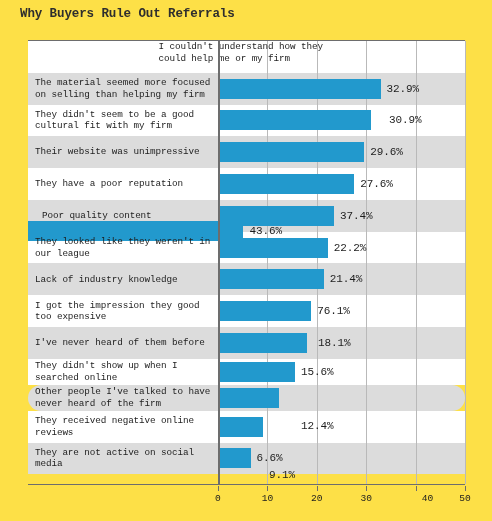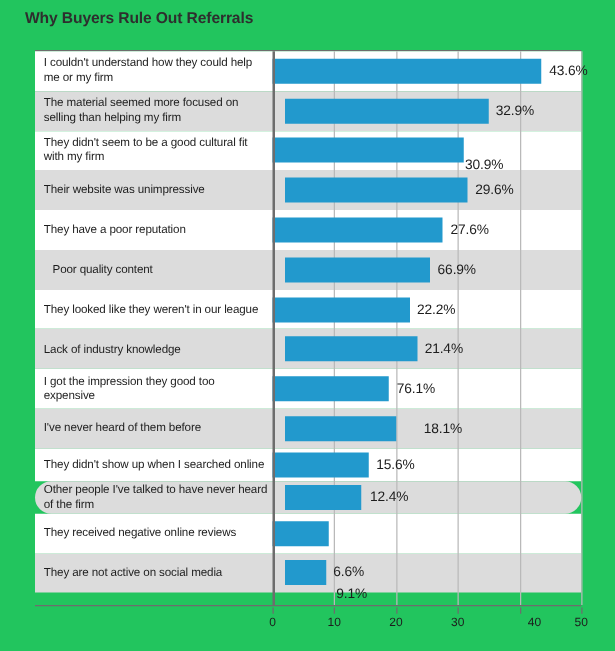--- a/index.html
+++ b/index.html
@@ -8,22 +8,23 @@
     width: 492px;
     height: 521px;
     background: #ffffff;
     font-family: "Liberation Sans", sans-serif;
   }
 
   #chart-root {
     position: relative;
     width: 492px;
     height: 521px;
-    background: #22c55e;
+    background: #fde047;
     overflow: hidden;
+    font-family: Liberation Mono, monospace;
   }
 
   
   #chart-title {
     position: absolute;
     left: 20px;
     top: 7px;
     font-size: 12.5px;
     font-weight: bold;
     color: #2e2e2e;
@@ -49,21 +50,21 @@
     height: 100%;
   }
 
   .row {
     position: relative;
     width: 100%;
     display: flex;
     align-items: center;
     overflow: visible;
   }
-  .row.band-gray  { background: #dcdcdc; gap: 10px; }
+  .row.band-gray  { background: #dcdcdc; }
   .row.band-white { background: #ffffff; }
 
   
   .row-label {
     position: relative;
     z-index: 3;
     width: 190px;
     flex: 0 0 190px;
     padding-left: 7px;
     padding-right: 4px;
@@ -164,60 +165,60 @@
   <div id="plot-frame">
     <div id="gridlines">
         <div class="gridline" style="left: 49.4px;"></div>
         <div class="gridline" style="left: 98.8px;"></div>
         <div class="gridline" style="left: 148.2px;"></div>
         <div class="gridline" style="left: 197.6px;"></div>
         <div class="gridline" style="left: 247px;"></div>
       </div>
     <div id="category-axis"></div>
     <div id="rows">
-        <div class="row band-white" style="height: 31.7857px;">
+        <div class="row band-white" style="height: 31.7857px; flex-direction: column;">
           <div class="row-label">I couldn't understand how they could help me or my firm</div>
           <div class="row-plot">
             <div class="bar" style="width: 215.384px; background: rgb(34, 153, 205);"></div>
             <div class="bar-value" style="left: 221.384px;">43.6%</div>
           </div>
         </div>
         <div class="row band-gray" style="height: 31.7857px;">
           <div class="row-label">The material seemed more focused on selling than helping my firm</div>
           <div class="row-plot">
             <div class="bar" style="width: 162.526px; background: rgb(34, 153, 205);"></div>
             <div class="bar-value" style="left: 168.526px;">32.9%</div>
           </div>
         </div>
         <div class="row band-white" style="height: 31.7857px;">
           <div class="row-label">They didn't seem to be a good cultural fit with my firm</div>
           <div class="row-plot">
             <div class="bar" style="width: 152.646px; background: rgb(34, 153, 205);"></div>
-            <div class="bar-value" style="left: 154px; margin-top: 12px;">30.9%</div>
+            <div class="bar-value" style="left: 171px;">30.9%</div>
           </div>
         </div>
         <div class="row band-gray" style="height: 31.7857px;">
           <div class="row-label">Their website was unimpressive</div>
           <div class="row-plot">
             <div class="bar" style="width: 146.224px; background: rgb(34, 153, 205);"></div>
             <div class="bar-value" style="left: 152.224px;">29.6%</div>
           </div>
         </div>
         <div class="row band-white" style="height: 31.7857px;">
           <div class="row-label">They have a poor reputation</div>
           <div class="row-plot">
             <div class="bar" style="width: 136.344px; background: rgb(34, 153, 205);"></div>
             <div class="bar-value" style="left: 142.344px;">27.6%</div>
           </div>
         </div>
         <div class="row band-gray" style="height: 31.7857px;">
           <div class="row-label indent">Poor quality content</div>
           <div class="row-plot">
             <div class="bar" style="width: 116.09px; background: rgb(34, 153, 205);"></div>
-            <div class="bar-value" style="left: 122.09px;">66.9%</div>
+            <div class="bar-value" style="left: 122.09px;">37.4%</div>
           </div>
         </div>
         <div class="row band-white" style="height: 31.7857px;">
           <div class="row-label">They looked like they weren't in our league</div>
           <div class="row-plot">
             <div class="bar" style="width: 109.668px; background: rgb(34, 153, 205);"></div>
             <div class="bar-value" style="left: 115.668px;">22.2%</div>
           </div>
         </div>
         <div class="row band-gray" style="height: 31.7857px;">
@@ -231,35 +232,35 @@
           <div class="row-label">I got the impression they good too expensive</div>
           <div class="row-plot">
             <div class="bar" style="width: 93.366px; background: rgb(34, 153, 205);"></div>
             <div class="bar-value" style="left: 99.366px;">76.1%</div>
           </div>
         </div>
         <div class="row band-gray" style="height: 31.7857px;">
           <div class="row-label">I've never heard of them before</div>
           <div class="row-plot">
             <div class="bar" style="width: 89.414px; background: rgb(34, 153, 205);"></div>
-            <div class="bar-value" style="left: 111px;">18.1%</div>
+            <div class="bar-value" style="left: 100px;">18.1%</div>
           </div>
         </div>
         <div class="row band-white" style="height: 26px;">
           <div class="row-label">They didn't show up when I searched online</div>
           <div class="row-plot">
             <div class="bar" style="width: 77.064px; background: rgb(34, 153, 205);"></div>
             <div class="bar-value" style="left: 83.064px;">15.6%</div>
           </div>
         </div>
         <div class="row band-gray" style="height: 26px; border-radius: 15px;">
           <div class="row-label">Other people I've talked to have never heard of the firm</div>
           <div class="row-plot">
             <div class="bar" style="width: 61.256px; background: rgb(34, 153, 205);"></div>
-            <div class="bar-value" style="left: 68px;">12.4%</div>
+            <div class="bar-value" style="left: 83px; margin-top: 28px;">12.4%</div>
           </div>
         </div>
         <div class="row band-white" style="height: 31.7857px;">
           <div class="row-label">They received negative online reviews</div>
           <div class="row-plot">
             <div class="bar" style="width: 44.954px; background: rgb(34, 153, 205);"></div>
             <div class="bar-value" style="left: 50.954px; margin-top: 48px;">9.1%</div>
           </div>
         </div>
         <div class="row band-gray" style="height: 31.7857px;">

